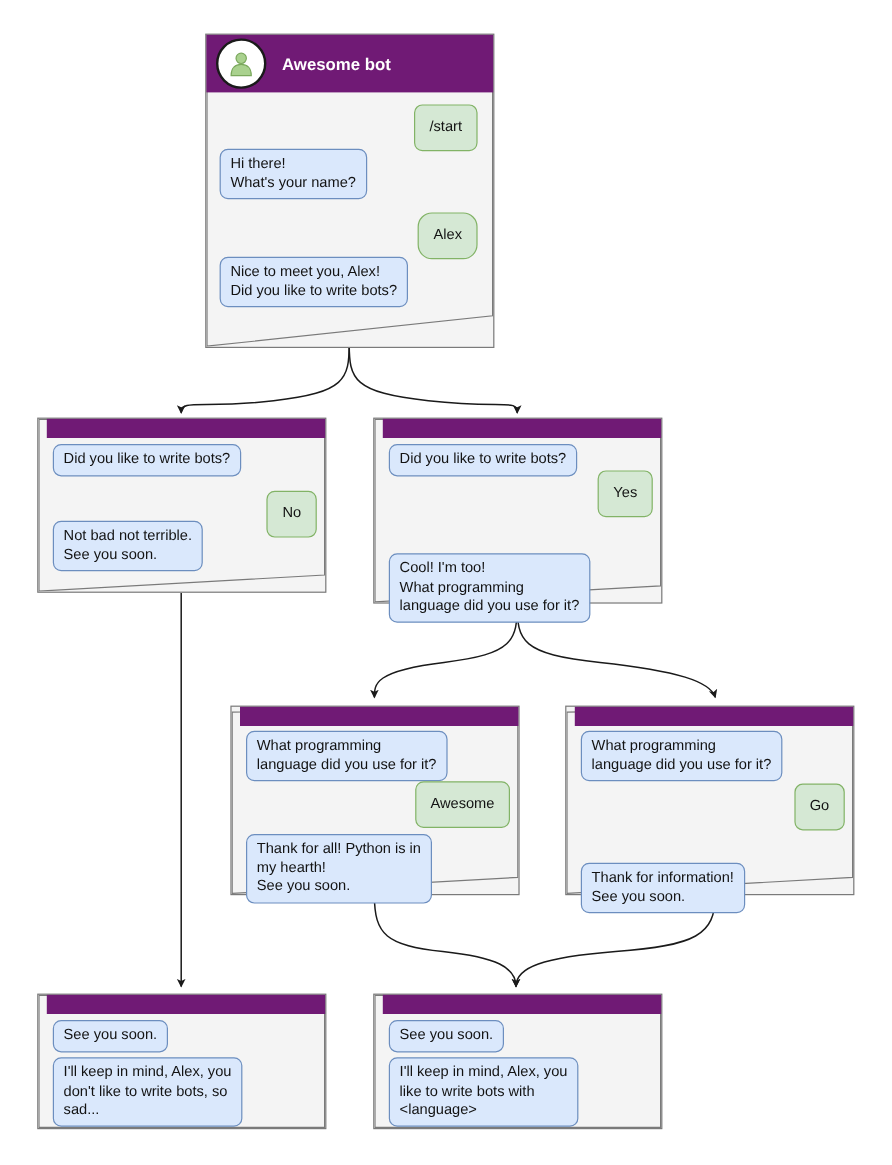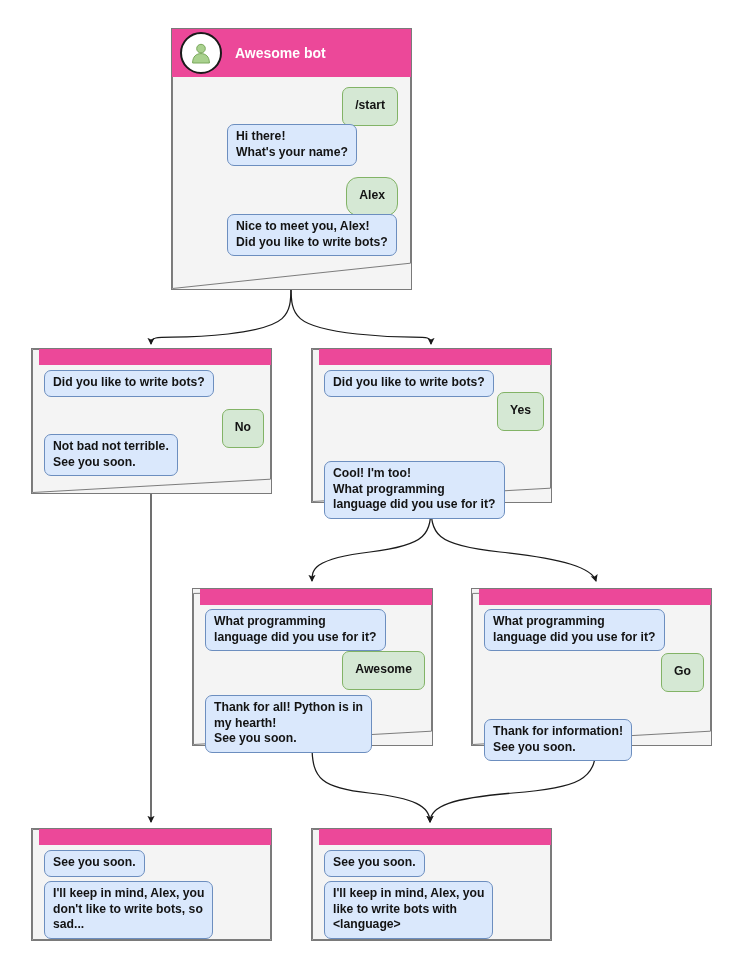--- a/index.html
+++ b/index.html
@@ -17,53 +17,53 @@
     position:absolute;left:0;top:0;width:100%;height:100%;
     background:#f4f4f4;border:1px solid #7a7a7a;
     box-sizing:border-box;
   }
   .card .body{
     position:absolute;left:0;top:0;width:100%;height:100%;
     box-sizing:border-box;
   }
   .hdr{
     position:absolute;left:8px;top:1px;right:1px;height:16px;
-    background:#ec4899;
+    background:#701a75;
   }
   .card.root .hdr{
     left:1px;top:1px;right:1px;height:48px;
     display:flex;align-items:center;
   }
   .avatar{
     width:38px;height:38px;border-radius:50%;
     background:#ffffff;border:2px solid #1a1a1a;
     margin-left:8px;flex:none;position:relative;
   }
   .avatar svg{position:absolute;left:50%;top:50%;transform:translate(-50%,-50%);}
   .bot-title{
     color:#ffffff;font-size:14px;font-weight:bold;margin-left:13px;
     white-space:nowrap;
   }
   .msgs{
-    position:absolute;left:9px;top:17px;right:2px;bottom:2px;font-weight:bold;
+    position:absolute;left:9px;top:17px;right:2px;bottom:2px;
   }
   .card.root .msgs{top:49px;left:2px;}
   .bubble{
     position:absolute;
     border-radius:7px;
     padding:4px 8px 5px 8px;
     font-size:12.2px;line-height:15.5px;
     color:#131313;
     box-sizing:border-box;
     white-space:pre;
   }
   .bot{background:#dae8fc;border:1px solid #6c8ebf;left:4px;}
   .usr{background:#d5e8d4;border:1px solid #82b366;right:6px;}
   .usr.tall{padding:10px 12px 11px 12px;}
-  .card.root .bot{left:10px;margin-left:44px;}
+  .card.root .bot{left:10px;}
   .card.root .usr{right:12px;}
 </style>
 </head>
 <body>
 
 <div id="canvas">
 
   <svg id="edges" viewBox="0 0 743 971" xmlns="http://www.w3.org/2000/svg">
     <defs>
       <marker id="ah" markerWidth="10" markerHeight="10" refX="6.2" refY="4" orient="auto" markerUnits="userSpaceOnUse">

